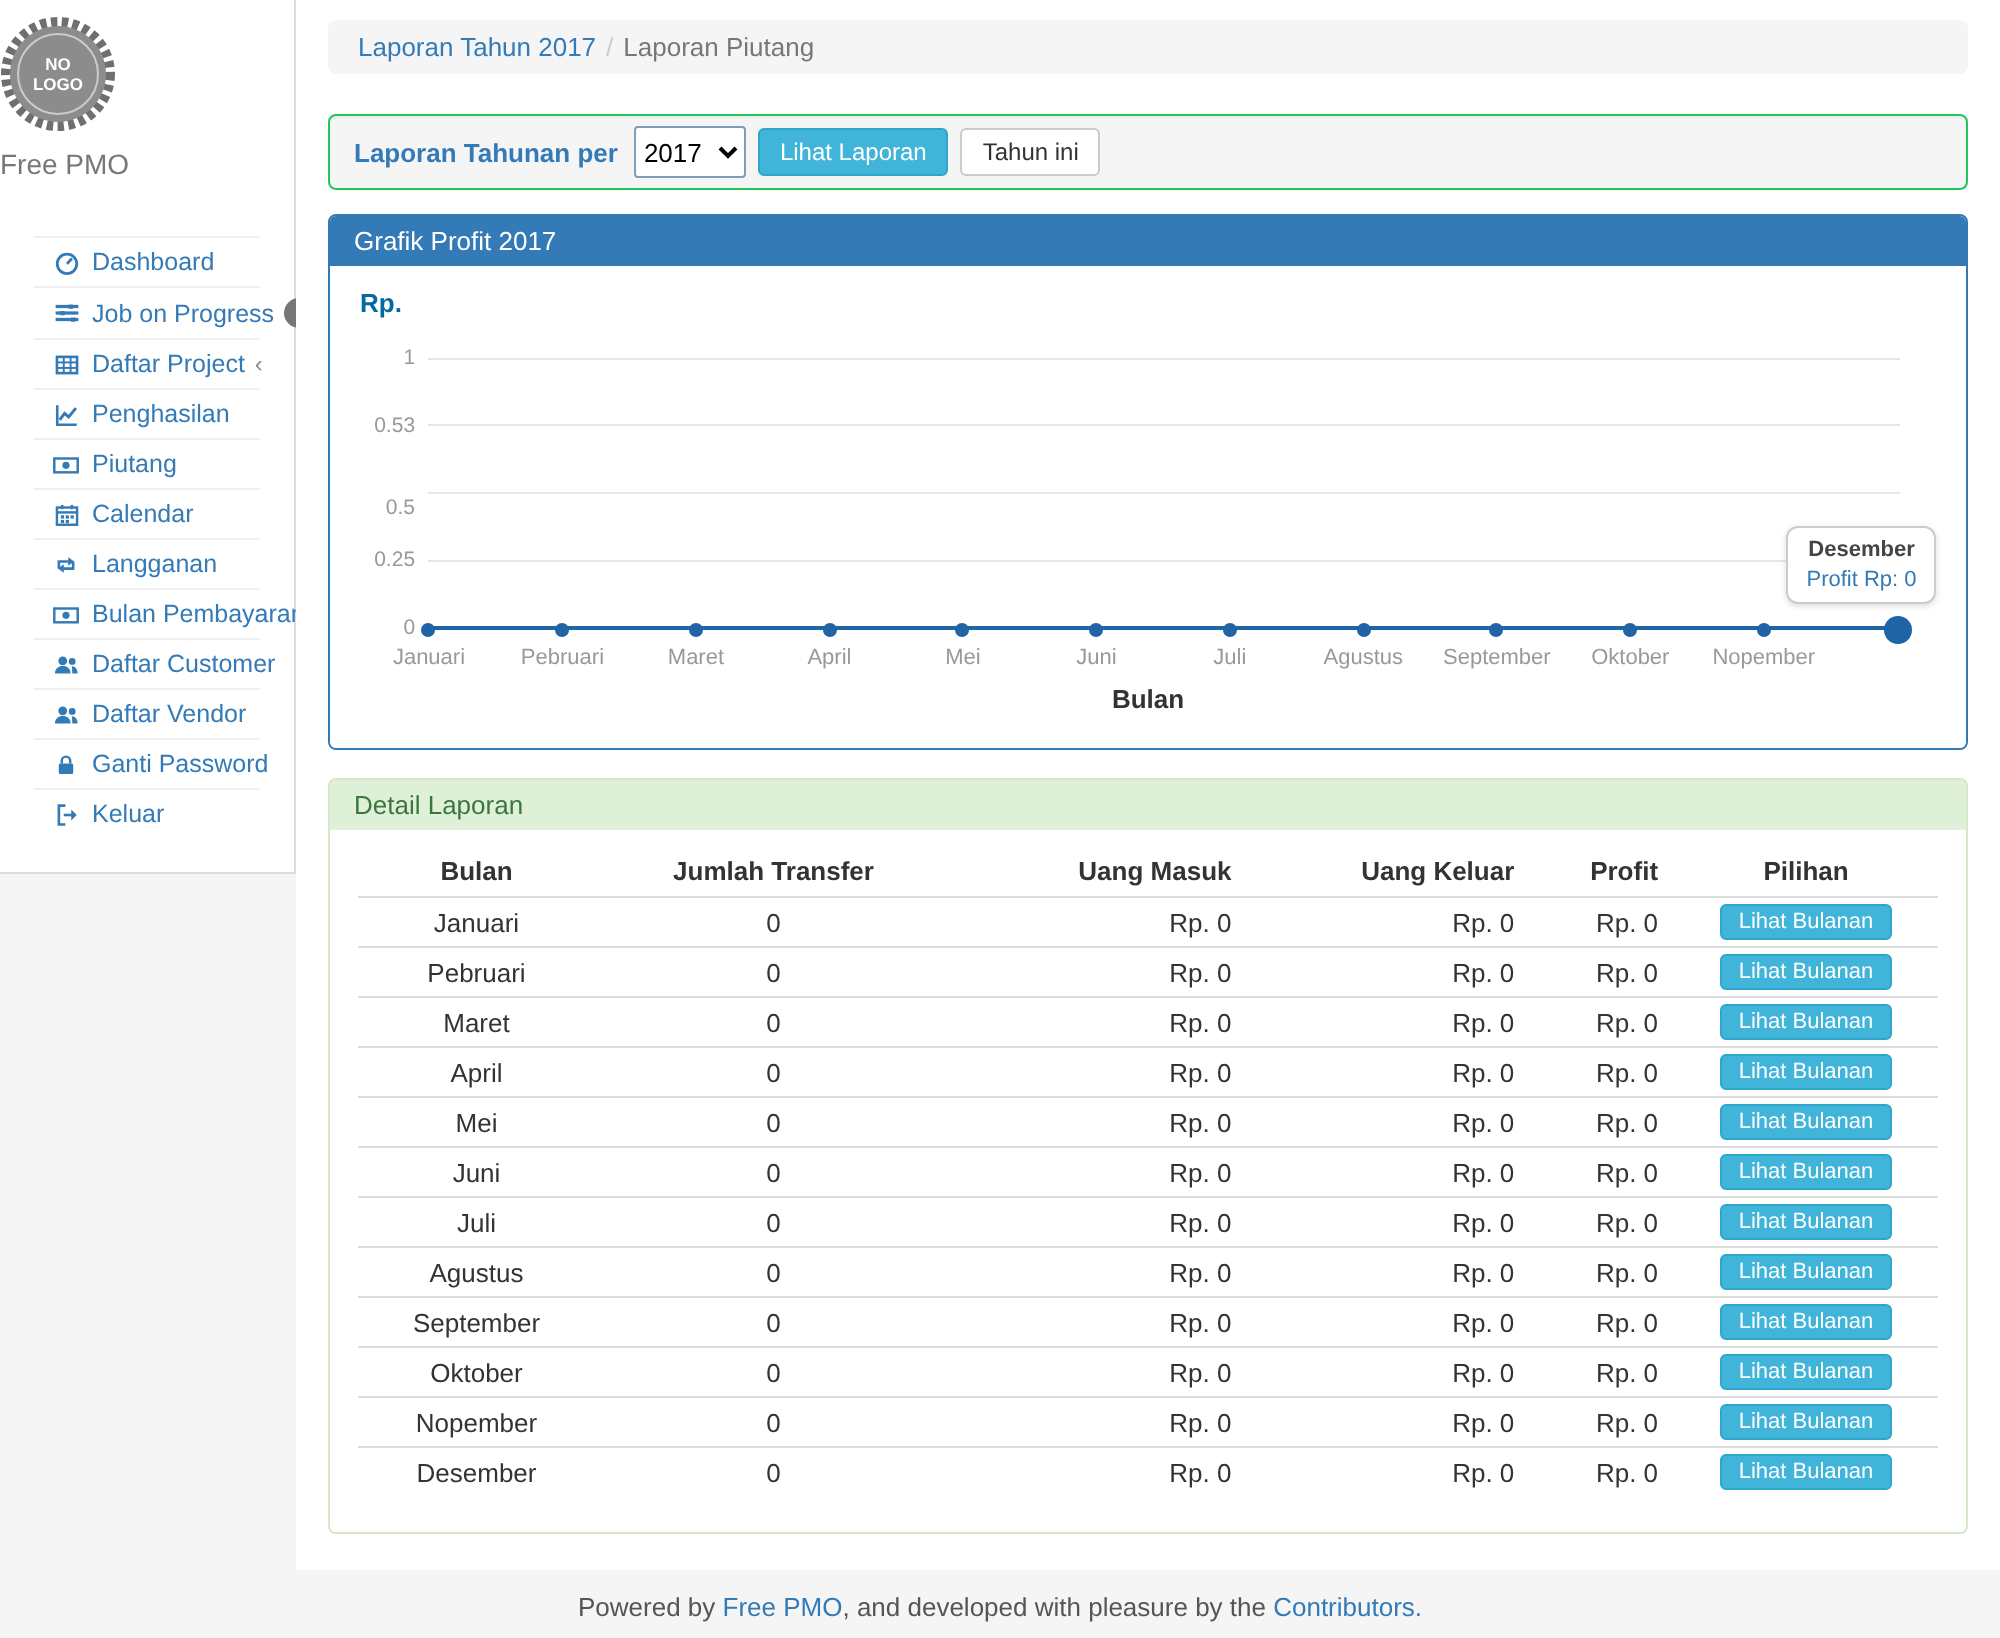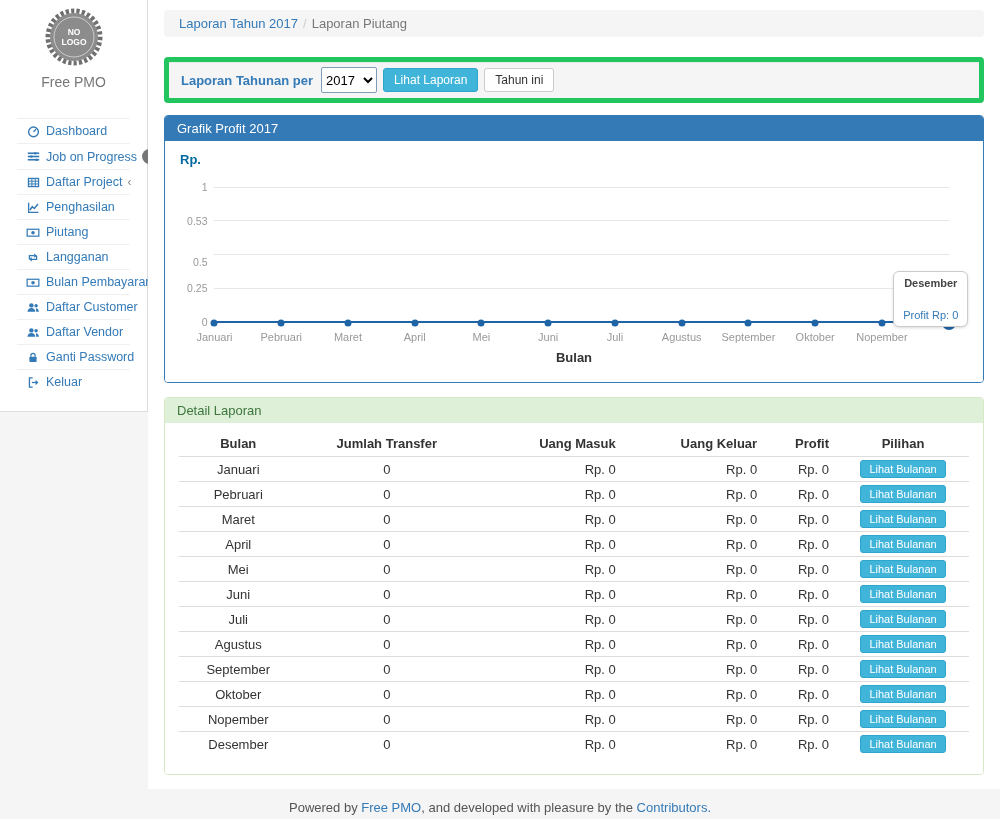--- a/index.html
+++ b/index.html
@@ -8,40 +8,40 @@
     background:#f0f0f0;
     font-family:"Liberation Sans", sans-serif;
     font-size:13px; color:#333;
     width:1000px;
   }
   .app { display:flex; min-height:785px; background:#f5f5f5; }
 
   
   .sidebar { flex:0 0 148px; width:148px; background:#f5f5f5; }
   .sidebar-panel { background:#fff; border-right:1px solid #ddd; border-bottom:1px solid #ddd; }
-  .logo-box { padding:8px 0 6px; text-align:center; }
+  .logo-box { padding:8px 0 6px; text-align:left; }
   .brand { color:#777; font-size:14px; margin-top:5px; }
   .menu { list-style:none; margin:5px 0 0; padding:17px; }
   .menu-item { display:flex; align-items:center; gap:5px; padding:5px 8px;
                border-top:1px solid #f0f0f0; color:#337ab7; cursor:pointer; font-size:12.5px; }
   .mi-icon { width:16px; flex:0 0 16px; display:inline-flex; justify-content:center; align-items:center; color:#337ab7; }
   .mi-label { white-space:nowrap; }
   .badge { margin-left:auto; background:#777; color:#fff; border-radius:10px;
            font-size:10px; padding:2px 7px; font-weight:bold; }
   .chevron { margin-left:auto; color:#888; font-size:12px; line-height:1; }
 
   
   .main { flex:1; background:#fff; padding:10px 16px 0; min-width:0; }
 
   .breadcrumb { background:#f5f5f5; border-radius:4px; padding:6px 15px; margin:0 0 20px;
                 font-size:13px; color:#777; }
   .breadcrumb a { color:#337ab7; text-decoration:none; cursor:pointer; }
   .bc-sep { margin:0 5px; color:#ccc; }
 
-  .filter-well { background:#f5f5f5; border:5px solid #22c55e; border-radius:4px;
+  .filter-well { background:#f5f5f5; border:1px solid #22c55e; border-radius:4px;
                  padding:5px 12px; margin-bottom:12px; display:flex; align-items:center; gap:6px;
                  box-shadow:inset 0 1px 1px rgba(0,0,0,.05); }
   .filter-label { color:#337ab7; font-weight:bold; font-size:13px; margin-right:2px; }
   select.year { height:26px; width:56px; font-size:13px; border:1px solid #7f9db9;
                 background:#fff; border-radius:2px; }
   .btn { font-size:12px; border-radius:3px; padding:4px 10px; cursor:pointer;
          border:1px solid transparent; font-family:inherit; }
   .btn-info { background:#41b5d9; border-color:#2da6cb; color:#fff; }
   .btn-default { background:#fff; border-color:#ccc; color:#333; }
 
@@ -63,21 +63,21 @@
           color:#999; transform:translateY(-50%); }
   .series-line { position:absolute; height:2px; }
   .pt { position:absolute; border-radius:50%; width:7px; height:7px; transform:translate(-50%,-50%); }
   .pt.big { width:14px; height:14px; }
   .x-lab { position:absolute; top:190px; transform:translateX(-50%); font-size:11px;
            color:#999; white-space:nowrap; }
   .chart-tooltip { position:absolute; right:1.8%; top:130px; background:#fff; border:1px solid #ccc;
              border-radius:6px; padding:5px 9px; text-align:center;
              box-shadow:0 1px 3px rgba(0,0,0,.15); z-index:2; }
   .tt-title { font-weight:bold; font-size:11px; color:#444; }
-  .tt-value { font-size:11px; color:#337ab7; margin-top:20px; }
+  .tt-value { font-size:11px; color:#337ab7; margin-top:3px; }
 
   
   .table-body { padding:8px 14px 18px; }
   table.detail { width:100%; border-collapse:collapse; font-size:13px; }
   table.detail th { font-weight:bold; color:#333; padding:5px 8px; border-bottom:1px solid #ddd; }
   table.detail td { padding:3px 8px; border-top:1px solid #ddd; color:#333; height:24px; }
   table.detail tr:first-child td { border-top:none; }
   .al-c { text-align:center; }
   .al-r { text-align:right;margin-top:35px; }
   .total-row td { font-weight:bold; }
@@ -156,20 +156,38 @@
             <span class="mi-label">Penghasilan</span>
           </li>
           <li class="menu-item">
             <span class="mi-icon">
               <svg viewBox="0 0 16 16" width="14" height="13">
                 <rect x="0.8" y="4" width="14.4" height="8.5" fill="none" stroke="currentColor" stroke-width="1.5"></rect>
                 <circle cx="8" cy="8.2" r="2.2" fill="currentColor"></circle>
               </svg>
             </span>
             <span class="mi-label">Piutang</span>
+          </li>
+          <li class="menu-item">
+            <span class="mi-icon">
+              <svg viewBox="0 0 16 16" width="13" height="13">
+                <rect x="1.8" y="3.4" width="12.4" height="10.6" fill="none" stroke="currentColor" stroke-width="1.5"></rect>
+                <line x1="1.8" y1="6.4" x2="14.2" y2="6.4" stroke="currentColor" stroke-width="1.5"></line>
+                <line x1="5" y1="1.8" x2="5" y2="4.4" stroke="currentColor" stroke-width="1.6"></line>
+                <line x1="11" y1="1.8" x2="11" y2="4.4" stroke="currentColor" stroke-width="1.6"></line>
+                <g fill="currentColor">
+                  <rect x="4.2" y="8.2" width="2" height="2"></rect>
+                  <rect x="7.2" y="8.2" width="2" height="2"></rect>
+                  <rect x="10.2" y="8.2" width="2" height="2"></rect>
+                  <rect x="4.2" y="11" width="2" height="2"></rect>
+                  <rect x="7.2" y="11" width="2" height="2"></rect>
+                </g>
+              </svg>
+            </span>
+            <span class="mi-label">Calendar</span>
           </li>
           <li class="menu-item">
             <span class="mi-icon">
               <svg viewBox="0 0 16 16" width="14" height="13">
                 <path d="M3.6 10.2V5.8h6.2" fill="none" stroke="currentColor" stroke-width="1.6"></path>
                 <path d="M9.4 3.2 13 5.8 9.4 8.4z" fill="currentColor"></path>
                 <path d="M12.4 5.8v4.4H6.2" fill="none" stroke="currentColor" stroke-width="1.6"></path>
                 <path d="M6.6 7.6 3 10.2l3.6 2.6z" fill="currentColor"></path>
               </svg>
             </span>

